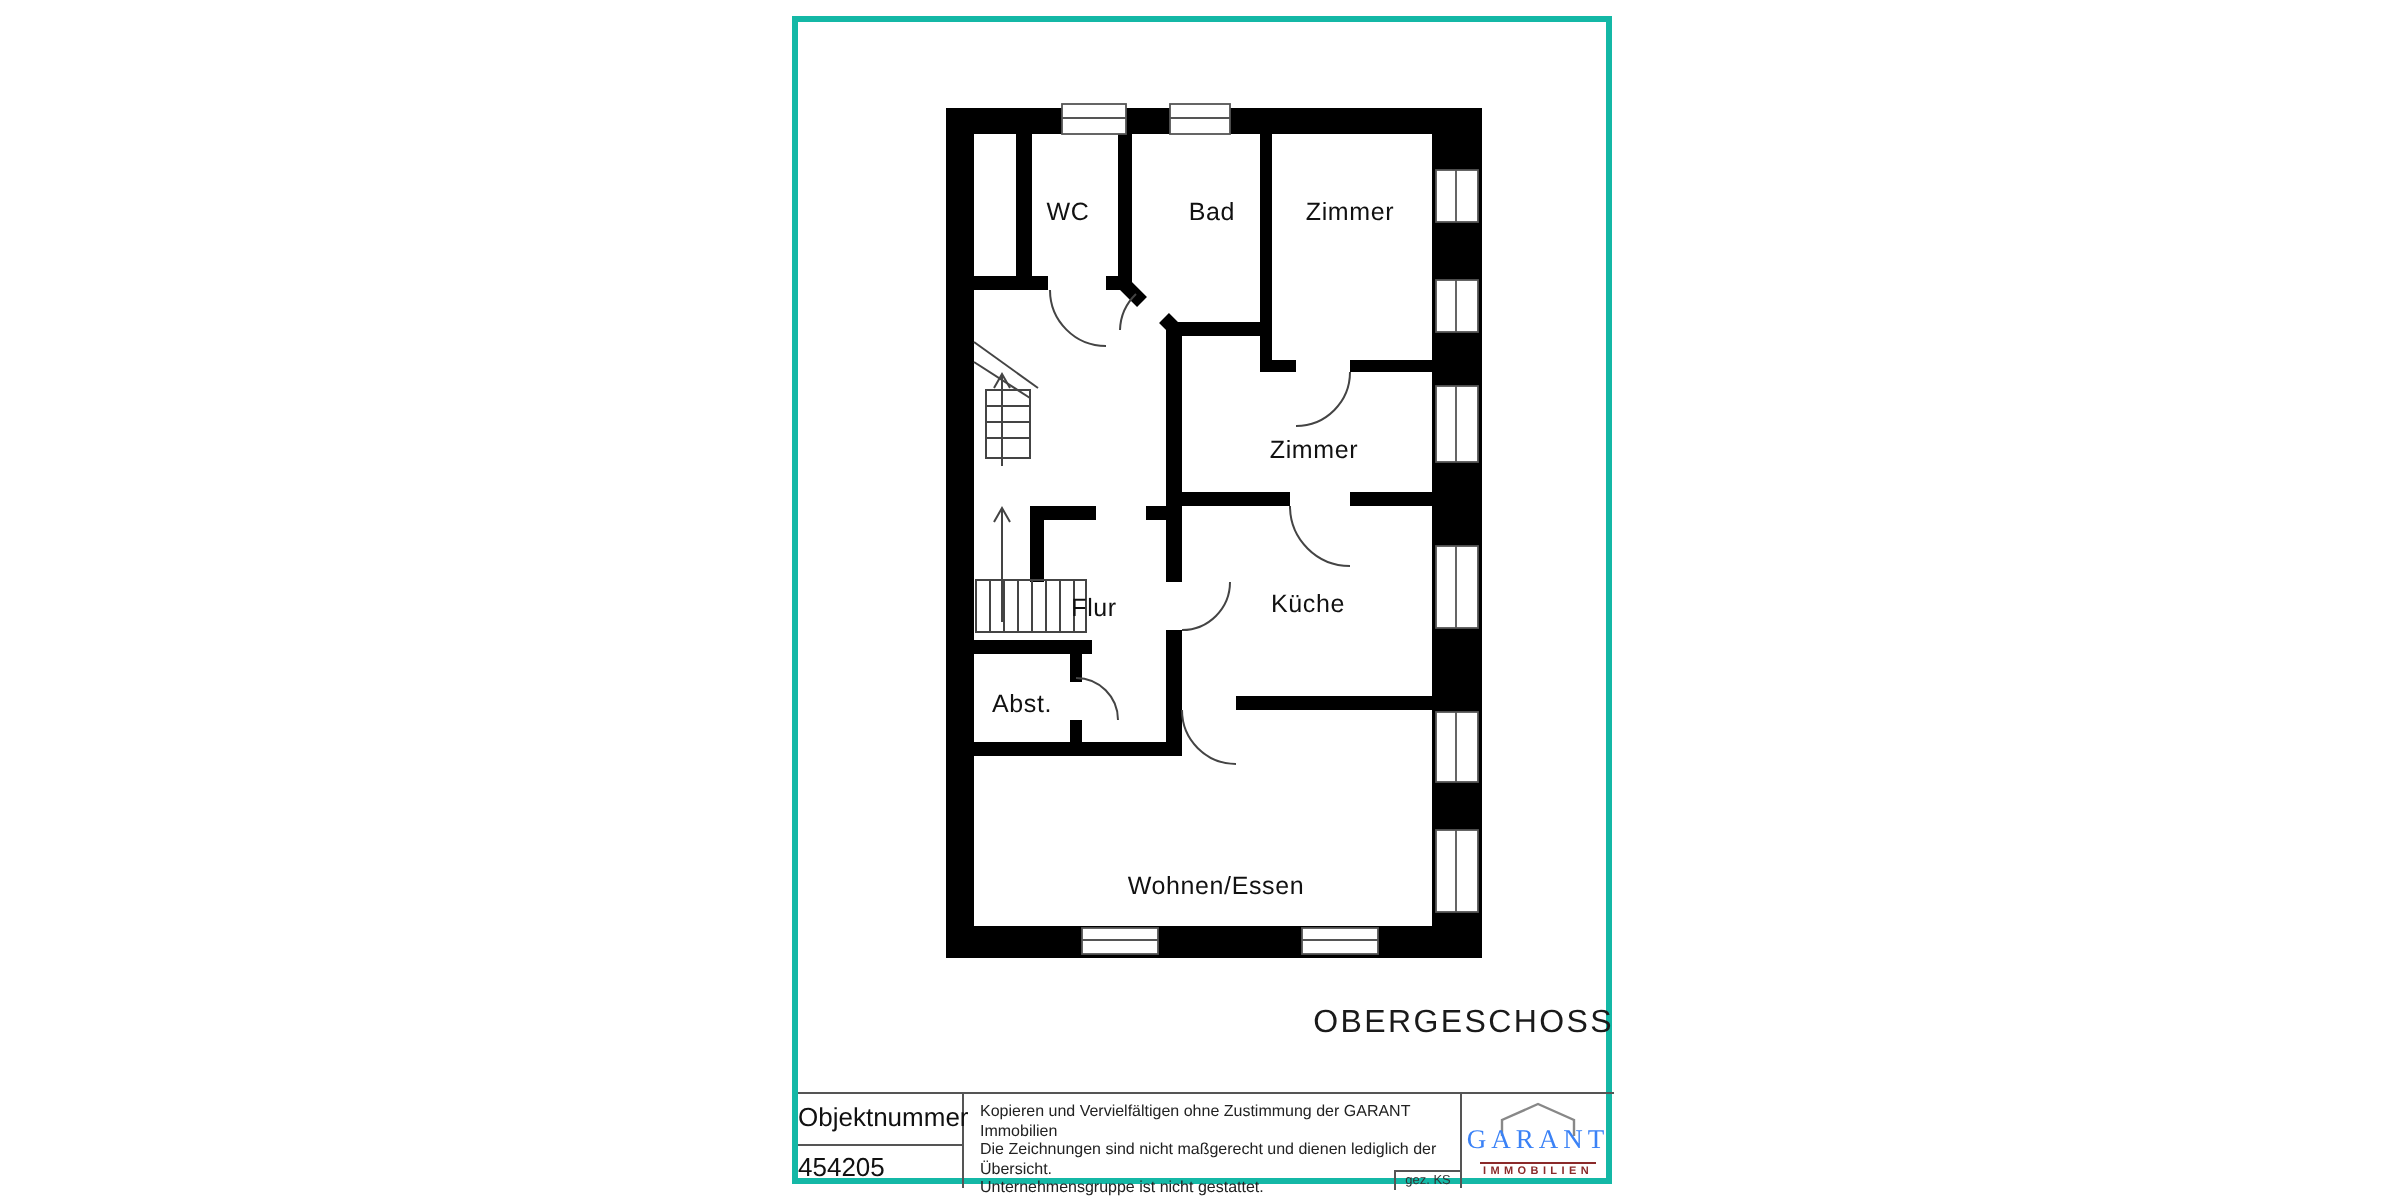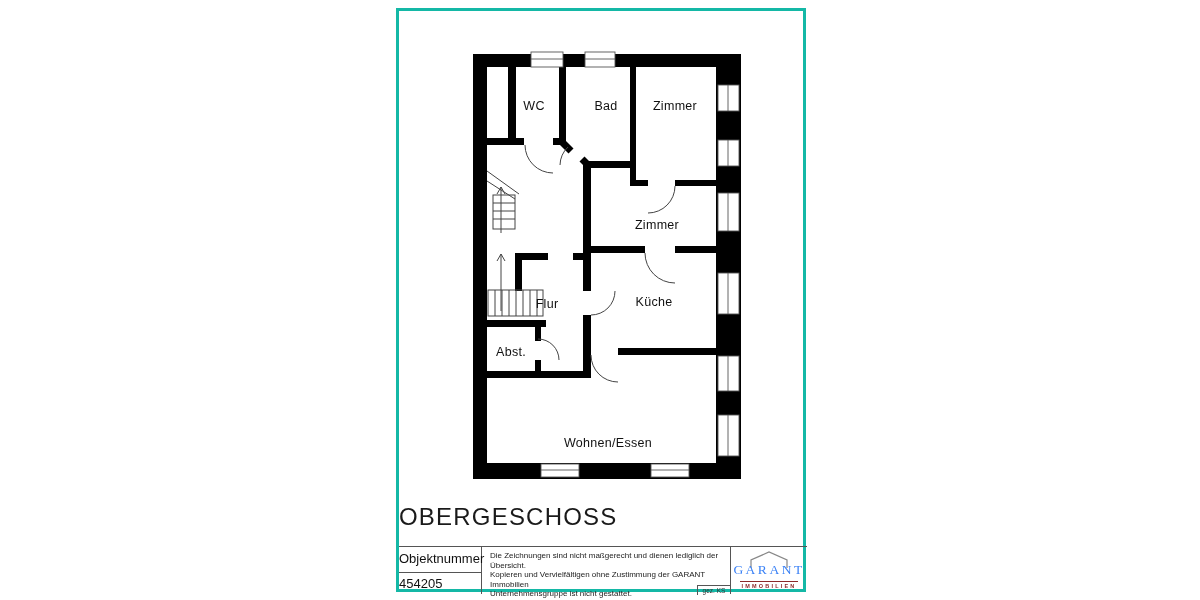--- a/index.html
+++ b/index.html
@@ -3,22 +3,22 @@
 <meta charset="utf-8">
 <style>
   html,body{margin:0;padding:0;background:#ffffff;}
   #canvas{position:relative;width:1200px;height:600px;background:#ffffff;overflow:hidden;
           font-family:"Liberation Sans", sans-serif;}
   #sheet{position:absolute;left:396px;top:8px;width:410px;height:584px;
          border:3px solid #14b8a6;box-sizing:border-box;background:#ffffff;}
   #plan-svg{position:absolute;left:0;top:0;}
   .room-label{position:absolute;transform:translate(-50%,-50%);font-size:12.5px;color:#111;
               white-space:nowrap;letter-spacing:.3px;}
-  #plan-title{position:absolute;left:0;top:492px;width:408px;text-align:left;
-              font-size:24px;letter-spacing:1.2px;color:#1a1a1a;}
+  #plan-title{position:absolute;left:0;top:492px;width:408px;text-align:right;
+              font-size:16px;letter-spacing:1.2px;color:#1a1a1a;}
   .tb-line{position:absolute;background:#555;}
   #objnum-label{position:absolute;left:0;top:535px;width:82px;height:26px;line-height:26px;
                 text-align:center;font-size:13px;color:#111;}
   #objnum-value{position:absolute;left:0;top:561px;width:82px;height:23px;line-height:23px;
                 text-align:left;font-size:13px;color:#111;}
   #disclaimer{position:absolute;left:91px;top:540px;width:232px;font-size:8px;
               line-height:9.6px;color:#222;}
   #gez-box{position:absolute;left:298px;top:574px;width:32px;height:9px;
            border-top:1px solid #555;border-left:1px solid #555;
            font-size:6.5px;color:#333;text-align:center;line-height:9px;}
@@ -143,22 +143,22 @@
 
     <div class="tb-line" style="left:0;top:535px;width:408px;height:1px;"></div>
     <div class="tb-line" style="left:82px;top:535px;width:1px;height:48px;"></div>
     <div class="tb-line" style="left:0;top:561px;width:82px;height:1px;"></div>
     <div class="tb-line" style="left:331px;top:535px;width:1px;height:48px;"></div>
 
     <div id="objnum-label">Objektnummer</div>
     <div id="objnum-value">454205</div>
 
     <div id="disclaimer">
+      <div>Kopieren und Vervielfältigen ohne Zustimmung der GARANT Immobilien</div>
       <div>Die Zeichnungen sind nicht maßgerecht und dienen lediglich der Übersicht.</div>
-      <div>Kopieren und Vervielfältigen ohne Zustimmung der GARANT Immobilien</div>
       <div>Unternehmensgruppe ist nicht gestattet.</div>
     </div>
 
     <div id="gez-box">gez. KS</div>
 
     <div id="logo">
       <svg id="logo-roof" width="78" height="25" viewBox="0 0 78 25">
         <polyline points="21,22 21,14 39,6 57,14 57,22" fill="none" stroke="#888" stroke-width="1.2"></polyline>
       </svg>
       <div id="logo-name">GARANT</div>

